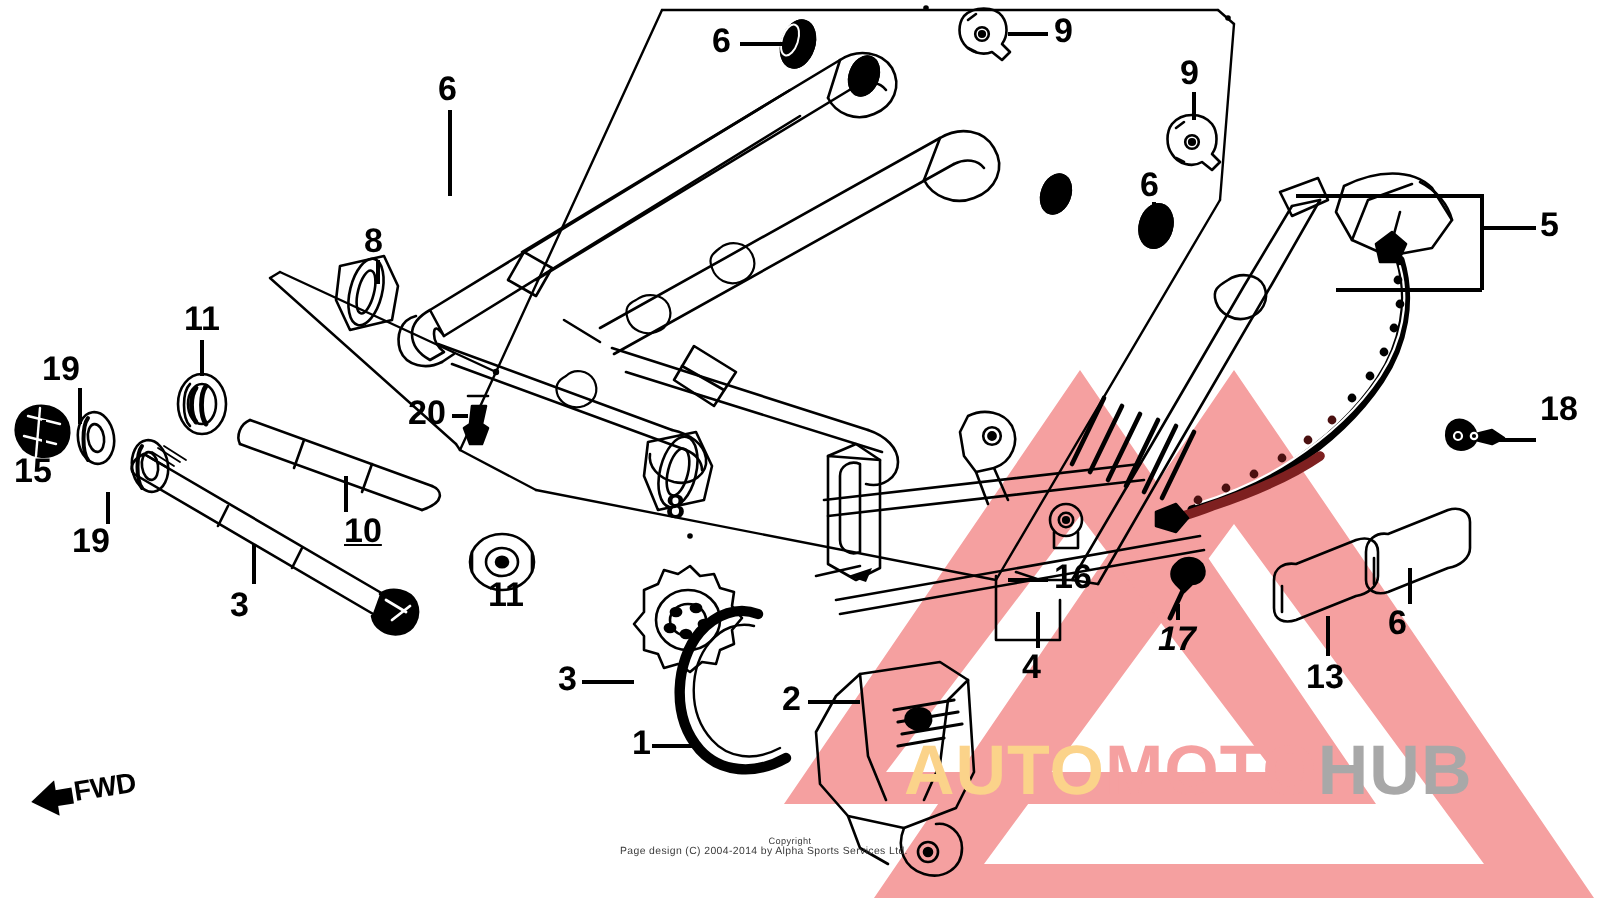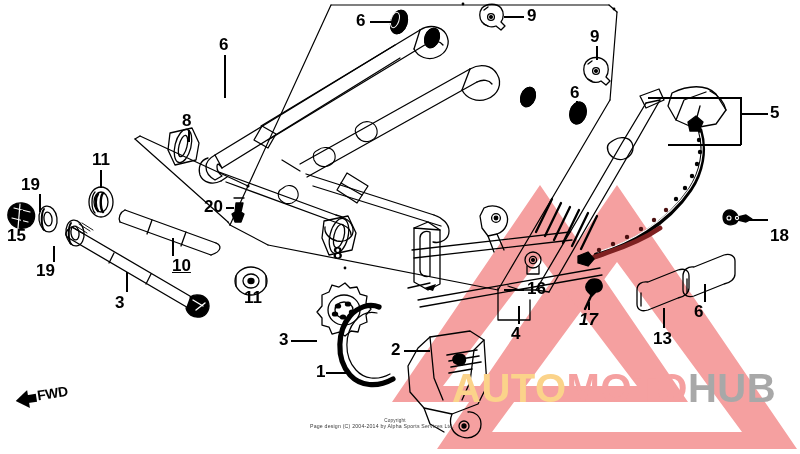--- a/index.html
+++ b/index.html
@@ -65,21 +65,21 @@
     display: block;
   }
 
   #wm-text {
     position: absolute;
     z-index: 3;
     left: 452px;
     top: 368px;
     font-family: "Liberation Sans", sans-serif;
     font-weight: bold;
-    font-size: 40px;
+    font-size: 35px;
     letter-spacing: 0.5px;
     line-height: 1;
     white-space: nowrap;
     user-select: none;
   }
   #wm-text .w-auto { color: #fbd38a; }
   #wm-text .w-moto { color: #f5a0a0; }
   #wm-text .w-hub  { color: #a8a8a8; }
 
   #fwd {
@@ -546,21 +546,21 @@
 
     <div class="callout" style="left:579px; top:311px;font-style:italic;">17</div>
     <div class="leader v" style="left:588px; top:302px; height:8px;"></div>
 
     <div class="callout" style="left:653px; top:330px;">13</div>
     <div class="leader v" style="left:663px; top:308px; height:20px;"></div>
 
     <div class="callout" style="left:694px; top:303px;">6</div>
     <div class="leader v" style="left:704px; top:284px; height:18px;"></div>
 
-    <div class="callout" style="left:770px; top:227px;">18</div>
+    <div class="callout" style="left:770px; top:196px;">18</div>
     <div class="leader h" style="left:748px; top:219px; width:20px;"></div>
   </div>
 
   <div id="fwd">
     <svg width="22" height="18" viewBox="0 0 22 18" xmlns="http://www.w3.org/2000/svg">
       <path d="M0 9 L13 0 L13 18 Z" fill="#000"></path>
       <rect x="12" y="5" width="9" height="8" fill="#000"></rect>
     </svg>
     <span class="fwd-label">FWD</span>
   </div>

